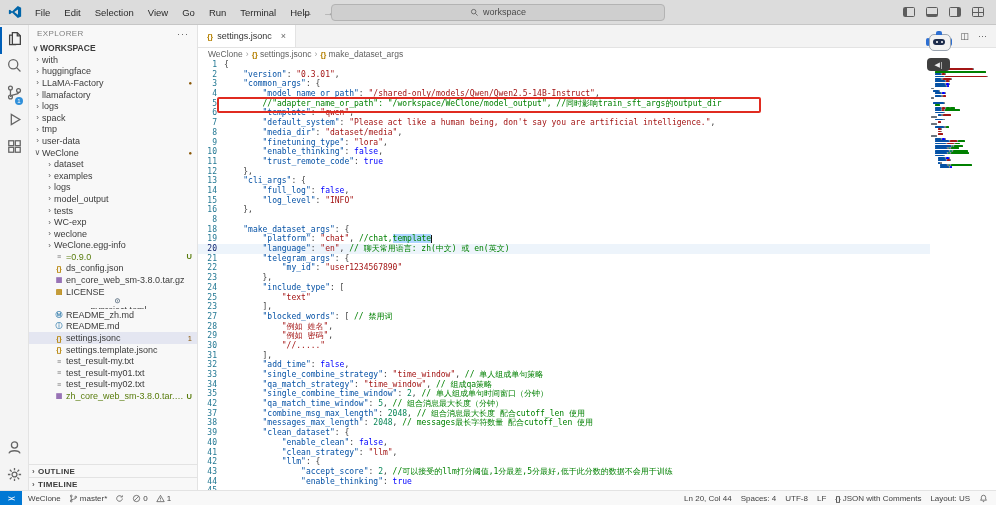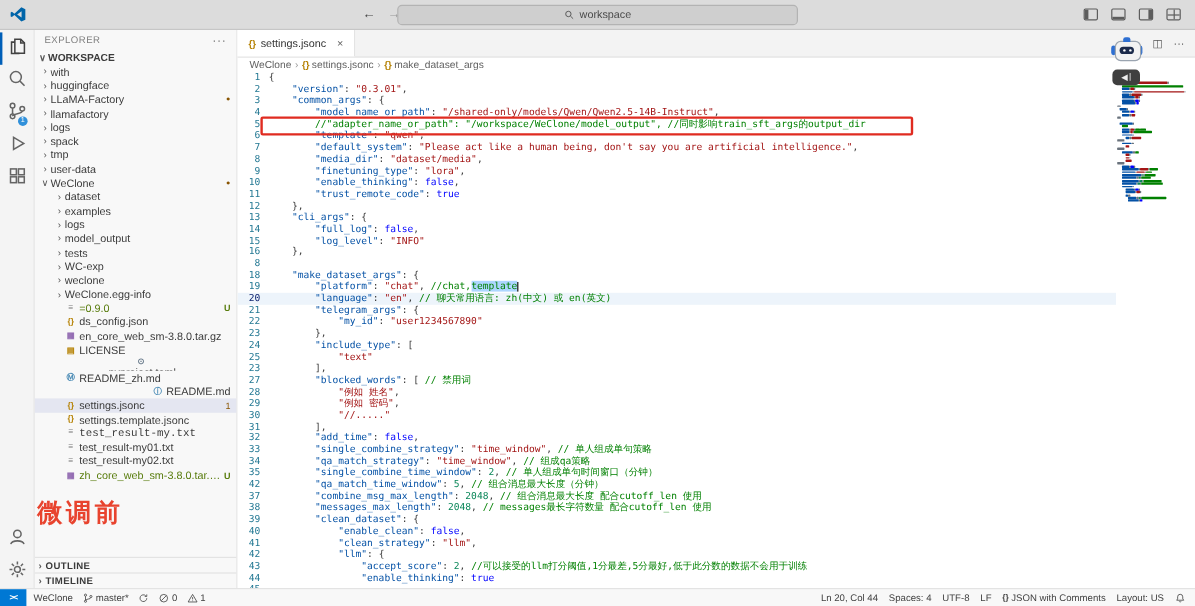--- a/index.html
+++ b/index.html
@@ -95,20 +95,30 @@
 </style>
 </head>
 <body>
 
 <div class="frame">
 
   <div class="titlebar">
     <svg class="logo" width="14" height="14" viewBox="0 0 16 16">
         <path d="M11.2 1.2 4.6 7.4 2.2 5.5 1 6.1v3.8l1.2.6 2.4-1.9 6.6 6.2 3.8-1.8V3L11.2 1.2zM11.4 5v6L7.2 8l4.2-3z" fill="#0065a9"></path>
       </svg>
+    <div class="menubar" id="menubar">
+        <div class="menu-item">File</div>
+        <div class="menu-item">Edit</div>
+        <div class="menu-item">Selection</div>
+        <div class="menu-item">View</div>
+        <div class="menu-item">Go</div>
+        <div class="menu-item">Run</div>
+        <div class="menu-item">Terminal</div>
+        <div class="menu-item">Help</div>
+      </div>
     <div class="nav">
       <span>←</span>
       <span class="dim">→</span>
     </div>
     <div class="cmd-center">
       <svg width="9" height="9" viewBox="0 0 16 16">
           <circle cx="6.5" cy="6.5" r="4" fill="none" stroke="#555" stroke-width="1.4"></circle>
           <path d="M9.6 9.6 13.5 13.5" stroke="#555" stroke-width="1.4"></path>
         </svg>
       <span>workspace</span>
@@ -277,37 +287,37 @@
           <div class="row" style="padding-left: 16px; flex-direction: column;">
             <span class="chev"></span>
             <span class="ficon" style="color: rgb(105, 123, 140);">⊙</span>
             <span class="flabel">pyproject.toml</span>
           </div>
           <div class="row" style="padding-left: 16px;">
             <span class="chev"></span>
             <span class="ficon" style="color: rgb(74, 139, 181);">Ⓜ</span>
             <span class="flabel">README_zh.md</span>
           </div>
-          <div class="row" style="padding-left: 16px; justify-content: flex-end;">
+          <div class="row" style="padding-left: 16px;">
             <span class="chev"></span>
             <span class="ficon" style="color: rgb(74, 139, 181);">ⓘ</span>
             <span class="flabel">README.md</span>
           </div>
           <div class="row selected" style="padding-left: 16px;">
             <span class="chev"></span>
             <span class="ficon" style="color: rgb(181, 129, 2);">{}</span>
             <span class="flabel">settings.jsonc</span>
             <span class="badge warn">1</span>
           </div>
           <div class="row" style="padding-left: 16px;">
             <span class="chev"></span>
             <span class="ficon" style="color: rgb(181, 129, 2);">{}</span>
             <span class="flabel">settings.template.jsonc</span>
           </div>
-          <div class="row" style="padding-left: 16px; font-family: Liberation Mono, monospace;">
+          <div class="row" style="padding-left: 16px;">
             <span class="chev"></span>
             <span class="ficon" style="color: rgb(117, 117, 117);">≡</span>
             <span class="flabel">test_result-my.txt</span>
           </div>
           <div class="row" style="padding-left: 16px;">
             <span class="chev"></span>
             <span class="ficon" style="color: rgb(117, 117, 117);">≡</span>
             <span class="flabel">test_result-my01.txt</span>
           </div>
           <div class="row" style="padding-left: 16px;">
@@ -315,21 +325,20 @@
             <span class="ficon" style="color: rgb(117, 117, 117);">≡</span>
             <span class="flabel">test_result-my02.txt</span>
           </div>
           <div class="row" style="padding-left: 16px;">
             <span class="chev"></span>
             <span class="ficon" style="color: rgb(144, 104, 176);">▦</span>
             <span class="flabel" style="color: rgb(88, 124, 12);">zh_core_web_sm-3.8.0.tar.gz</span>
             <span class="badge U">U</span>
           </div>
         </div>
-      <div class="annotation-text">微调前</div>
       <div class="sb-bottom">
         <div class="sb-bot-row">
             <span class="chev">›</span>
             <span>OUTLINE</span>
           </div>
         <div class="sb-bot-row">
             <span class="chev">›</span>
             <span>TIMELINE</span>
           </div>
       </div>

